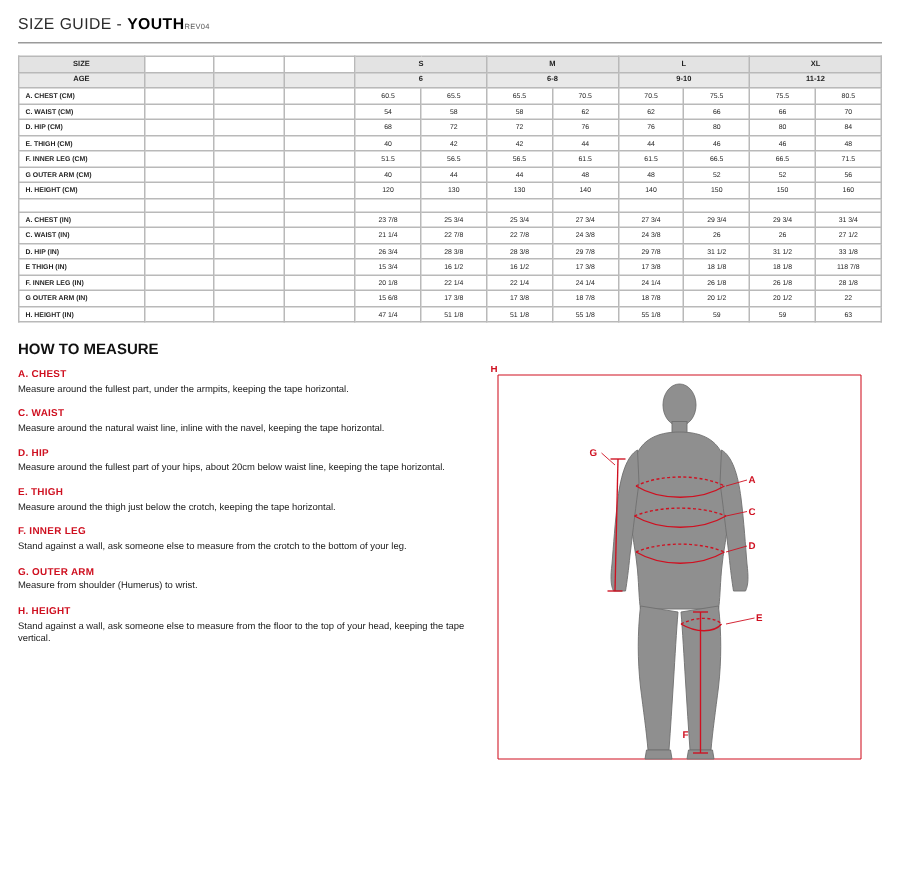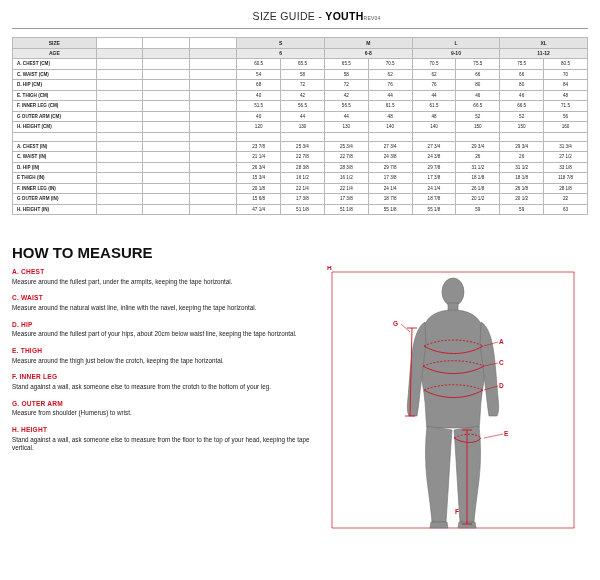--- a/index.html
+++ b/index.html
@@ -19,23 +19,22 @@
     width: 600px;
     height: 580px;
     box-sizing: border-box;
     padding: 10px 12px 0 12px;
     position: relative;
   }
   
   .header {
     display: flex;
     align-items: baseline;
-    justify-content: center;
+    justify-content: flex-start;
     padding-bottom: 6px;
-    margin-left: 33px;
   }
   .header-title {
     font-size: 10.5px;
     letter-spacing: 0.3px;
     color: #2b2b2b;
   }
   .header-title .bold {
     font-weight: bold;
     color: #000;
   }
@@ -85,23 +84,23 @@
   table.size-table td.blank {
     background: #fff;
   }
   table.size-table tr.spacer td {
     height: 9px;
     border-left: 0.5px solid #b9b9b9;
     border-right: 0.5px solid #b9b9b9;
   }
   
   .howto-title {
-    font-size: 15px;
+    font-size: 10px;
     font-weight: bold;
-    margin: 29px 0 7px 0;
+    margin: 13px 0 7px 0;
     color: #111;
   }
   .content-split {
     display: flex;
     gap: 10px;
   }
   .measure-list {
     width: 300px;
   }
   .measure-item {

